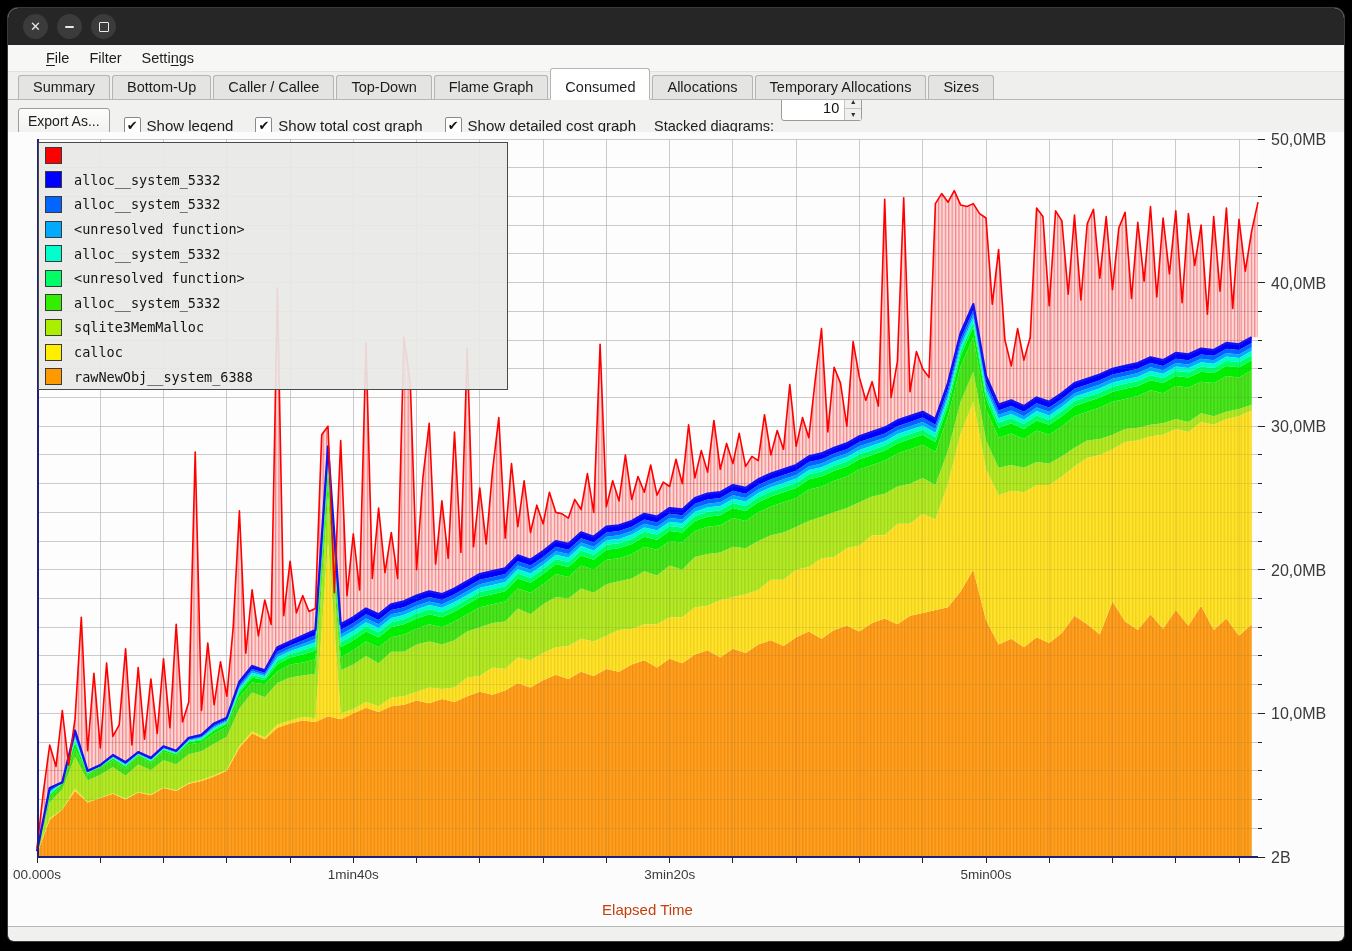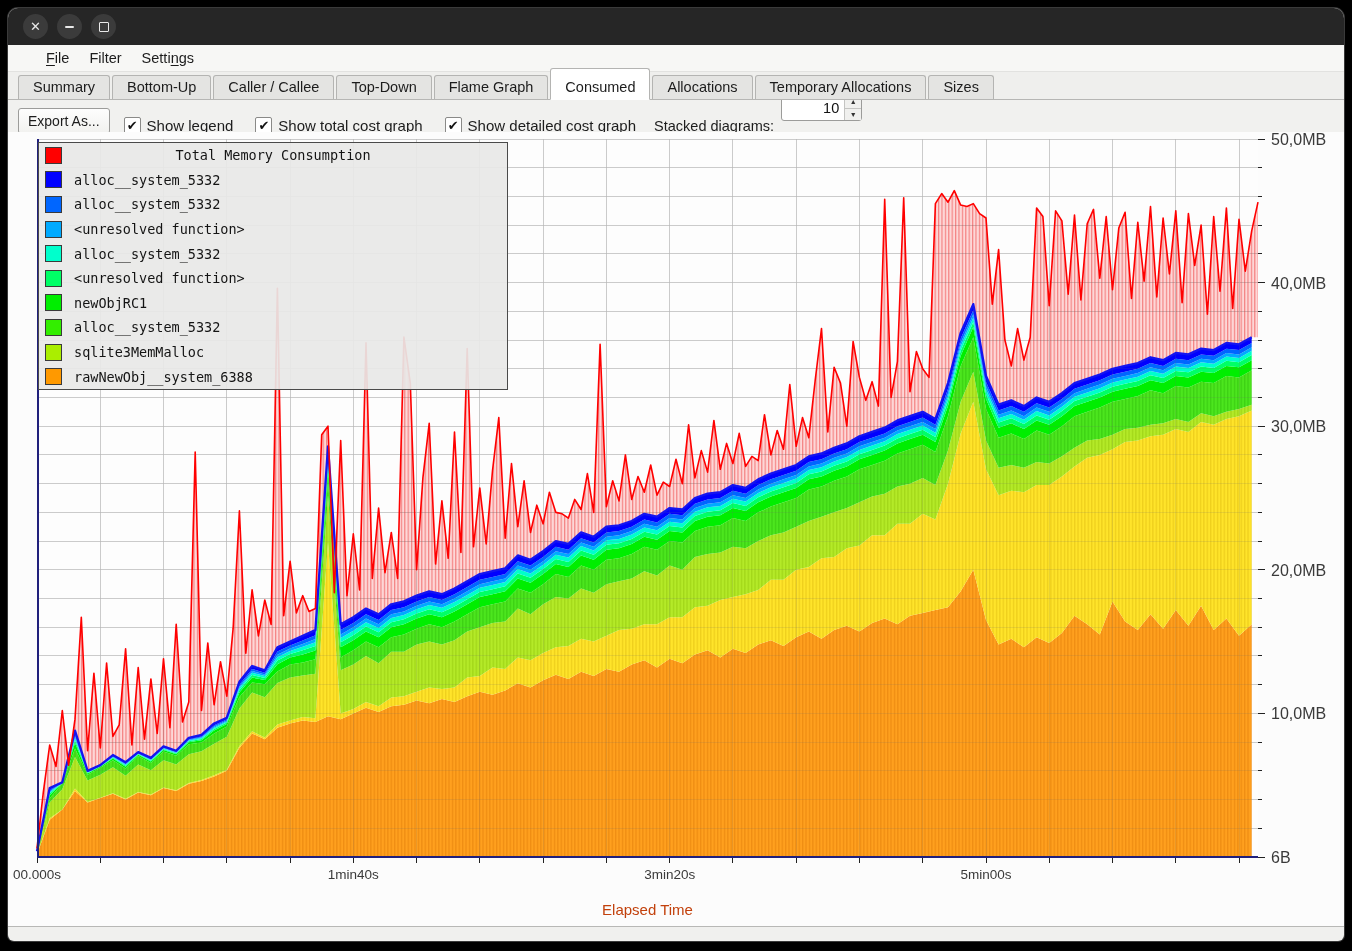--- a/index.html
+++ b/index.html
@@ -299,21 +299,20 @@
           <line x1="1221" y1="114.88" x2="1225" y2="114.88"></line>
           <line x1="1221" y1="86.16" x2="1225" y2="86.16"></line>
           <line x1="1221" y1="57.44" x2="1225" y2="57.44"></line>
           <line x1="1221" y1="28.72" x2="1225" y2="28.72"></line>
           <line x1="1221" y1="0" x2="1228" y2="0"></line>
         </g>
       </svg>
     <div id="legend">
         <div class="lrow title">
           <span class="lswatch" style="background: rgb(255, 0, 0);"></span>
-          <span class="llabel">Total Memory Consumption</span>
         </div>
         <div class="lrow">
           <span class="lswatch" style="background: rgb(0, 0, 255);"></span>
           <span class="llabel">alloc__system_5332</span>
         </div>
         <div class="lrow">
           <span class="lswatch" style="background: rgb(0, 102, 255);"></span>
           <span class="llabel">alloc__system_5332</span>
         </div>
         <div class="lrow">
@@ -322,43 +321,43 @@
         </div>
         <div class="lrow">
           <span class="lswatch" style="background: rgb(0, 255, 204);"></span>
           <span class="llabel">alloc__system_5332</span>
         </div>
         <div class="lrow">
           <span class="lswatch" style="background: rgb(0, 255, 102);"></span>
           <span class="llabel">&lt;unresolved function&gt;</span>
         </div>
         <div class="lrow">
-          <span class="lswatch" style="background: rgb(0, 238, 0);"></span>
-          <span class="llabel">newObjRC1</span>
-        </div>
-        <div class="lrow">
           <span class="lswatch" style="background: rgb(51, 238, 0);"></span>
           <span class="llabel">alloc__system_5332</span>
         </div>
         <div class="lrow">
           <span class="lswatch" style="background: rgb(170, 238, 0);"></span>
           <span class="llabel">sqlite3MemMalloc</span>
+        </div>
+        <div class="lrow">
+          <span class="lswatch" style="background: rgb(255, 238, 0);"></span>
+          <span class="llabel">calloc</span>
         </div>
         <div class="lrow">
           <span class="lswatch" style="background: rgb(255, 153, 0);"></span>
           <span class="llabel">rawNewObj__system_6388</span>
         </div>
       </div>
     <div id="xlabel" style="left: 539.5px; top: 769px;">Elapsed Time</div>
 
   <div class="axis-label-x" style="left: -6px; top: 735px;">00.000s</div>
       <div class="axis-label-x" style="left: 310.321px; top: 735px;">1min40s</div>
       <div class="axis-label-x" style="left: 626.642px; top: 735px;">3min20s</div>
       <div class="axis-label-x" style="left: 942.964px; top: 735px;">5min00s</div>
-      <div class="axis-label-y" style="left: 1263px; top: 717px;">6B</div>
+      <div class="axis-label-y" style="left: 1263px; top: 717px;">2B</div>
       <div class="axis-label-y" style="left: 1263px; top: 573.4px;">10,0MB</div>
       <div class="axis-label-y" style="left: 1263px; top: 429.8px;">20,0MB</div>
       <div class="axis-label-y" style="left: 1263px; top: 286.2px;">30,0MB</div>
       <div class="axis-label-y" style="left: 1263px; top: 142.6px;">40,0MB</div>
       <div class="axis-label-y" style="left: 1263px; top: -1px;">50,0MB</div>
     </div>
 
 </div>
 
 </body></html>

